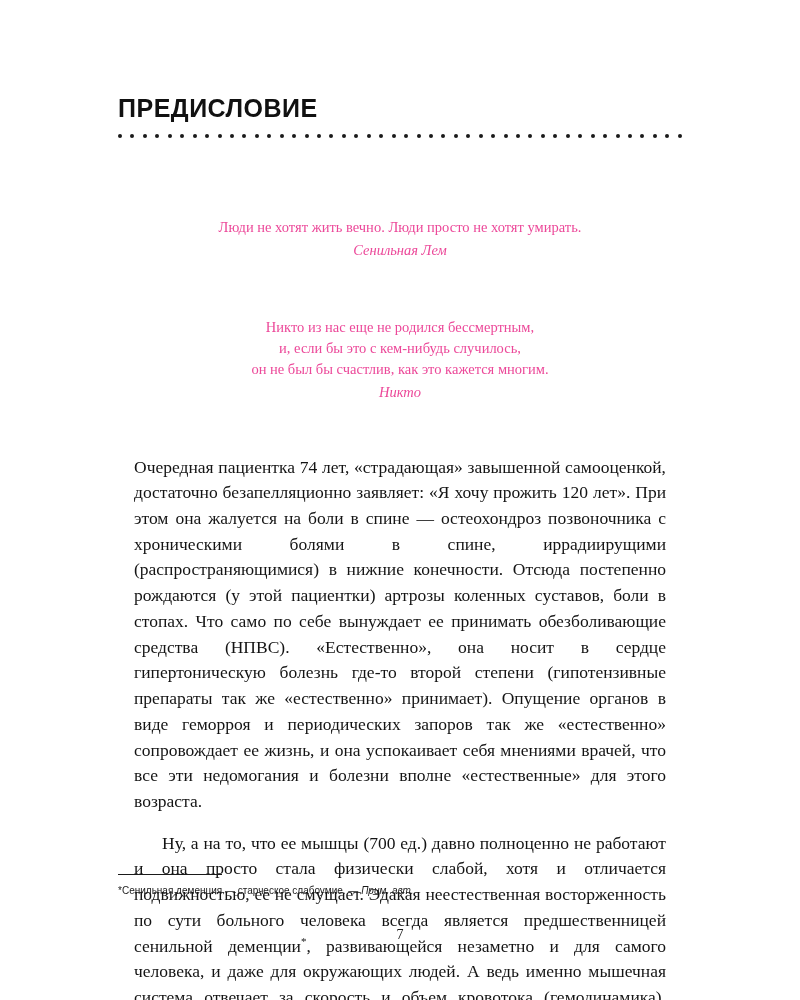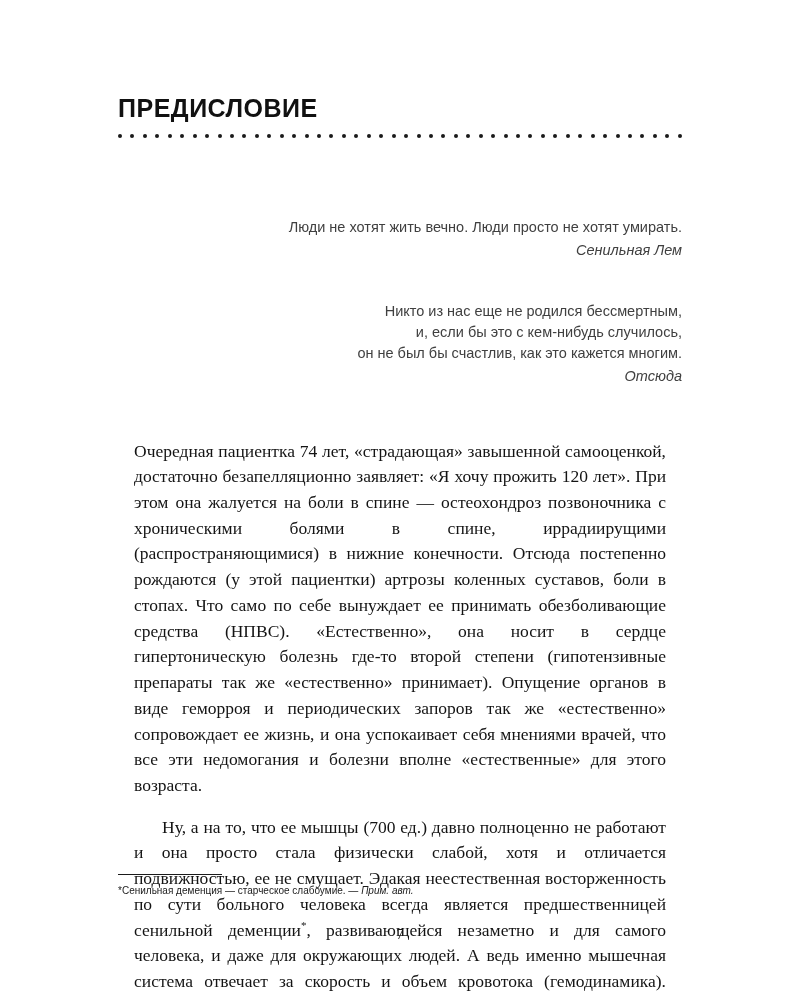--- a/index.html
+++ b/index.html
@@ -45,28 +45,28 @@
     display: block;
     width: 4px;
     height: 4px;
     border-radius: 50%;
     background: #1a1a1a;
   }
   .epigraphs {
     margin-top: 78px;
   }
   .epigraph {
-    text-align: right;
-    font-family: Liberation Sans, sans-serif;
+    text-align: center;
+    font-family: Liberation Serif, serif;
     font-size: 14.5px;
     line-height: 1.45;
-    color: #404040;
+    color: #ec4899;
   }
   .epigraph + .epigraph {
-    margin-top: 40px;
+    margin-top: 56px;
   }
   .epigraph .attr {
     font-style: italic;
     display: block;
     margin-top: 2px;
   }
   .body-text {
     margin-top: 52px;
     font-size: 17.5px;
     line-height: 1.47;
@@ -178,21 +178,21 @@
 
     <div class="epigraph">
       <div>Люди не хотят жить вечно. Люди просто не хотят умирать.</div>
       <span class="attr">Сенильная Лем</span>
     </div>
 
     <div class="epigraph">
       <div class="multiline" style="white-space: pre-line;">Никто из нас еще не родился бессмертным,
 и, если бы это с кем-нибудь случилось,
 он не был бы счастлив, как это кажется многим.</div>
-      <span class="attr">Отсюда</span>
+      <span class="attr">Никто</span>
     </div>
 
   </div>
 
   <div class="body-text">
     <p>Очередная пациентка 74 лет, «страдающая» завышенной самооценкой, достаточно безапелляционно заявляет: «Я хочу прожить 120 лет». При этом она жалуется на боли в спине — остеохондроз позвоночника с хроническими болями в спине, иррадиирущими (распространяющимися) в нижние конечности. Отсюда постепенно рождаются (у этой пациентки) артрозы коленных суставов, боли в стопах. Что само по себе вынуждает ее принимать обезболивающие средства (НПВС). «Естественно», она носит в сердце гипертоническую болезнь где-то второй степени (гипотензивные препараты так же «естественно» принимает). Опущение органов в виде геморроя и периодических запоров так же «естественно» сопровождает ее жизнь, и она успокаивает себя мнениями врачей, что все эти недомогания и болезни вполне «естественные» для этого возраста.</p>
     <p>Ну, а на то, что ее мышцы (700 ед.) давно полноценно не работают и она просто стала физически слабой, хотя и отличается подвижностью, ее не смущает. Эдакая неестественная восторженность по сути больного человека всегда является предшественницей сенильной деменции<sup class="fn">*</sup>, развивающейся незаметно и для самого человека, и даже для окружающих людей. А ведь именно мышечная система отвечает за скорость и объем кровотока (гемодинамика). Следовательно, основные заболевания взрослого человека, связанные с плохой работой кровеносных</p>
   </div>
 
   <div class="footnote-wrap">

